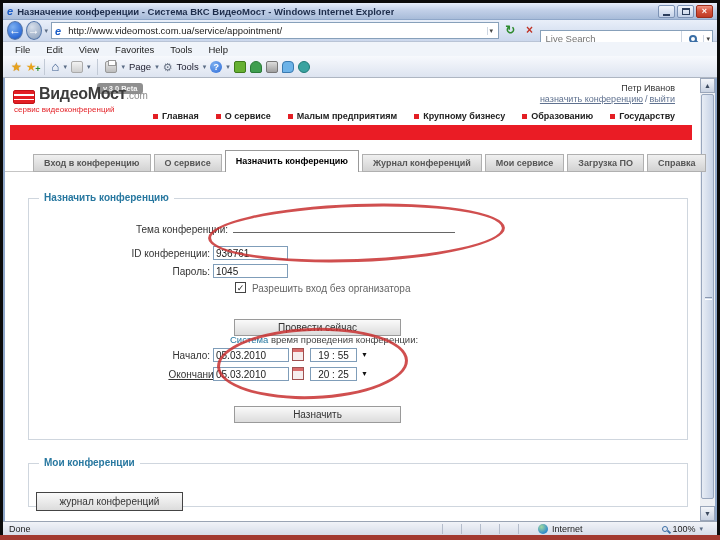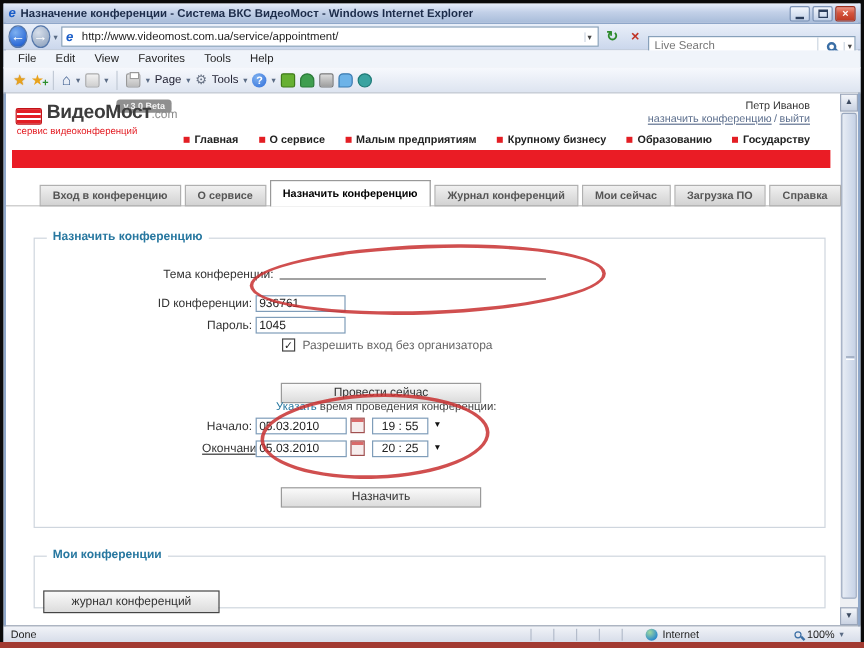--- a/index.html
+++ b/index.html
@@ -271,21 +271,21 @@
         </span>
 
         <div class="red-bar"></div>
 
         <div class="tab-underline"></div>
         <div class="tabstrip">
           <span class="tab">Вход в конференцию</span>
           <span class="tab">О сервисе</span>
           <span class="tab active">Назначить конференцию</span>
           <span class="tab">Журнал конференций</span>
-          <span class="tab">Мои сейчас</span>
+          <span class="tab">Мои сервисе</span>
           <span class="tab">Загрузка ПО</span>
           <span class="tab">Справка</span>
         </div>
 
         <div class="fieldset fs1">
           <span class="legend">Назначить конференцию</span>
         </div>
 
         <span class="flabel" style="left:60px; top:146px; width:163px;">Тема конференции:</span>
         <input class="underline-input" style="left: 228px; top: 141px; width: 222px;" value="">
@@ -294,21 +294,21 @@
         <input class="box-input" style="left: 208px; top: 168px; width: 75px;" value="936761">
 
         <span class="flabel" style="left:60px; top:188px; width:145px;">Пароль:</span>
         <input class="box-input" style="left: 208px; top: 186px; width: 75px;" value="1045">
 
         <span class="checkbox" style="left:230px; top:204px;">✓</span>
         <span class="cb-label" style="left:247px; top:205px;">Разрешить вход без организатора</span>
 
         <button class="btn" style="left:229px; top:224px; width:167px; height:17px;">Провести сейчас</button>
 
-        <span class="sched-head"><span class="link-word">Указать</span><span> время проведения конференции:</span></span>
+        <span class="sched-head"><span class="link-word">Система</span><span> время проведения конференции:</span></span>
 
         <span class="flabel" style="left:100px; top:272px; width:105px;">Начало:</span>
         <input class="box-input" style="left: 208px; top: 270px; width: 76px;" value="05.03.2010">
         <span class="cal-ico" style="left:287px; top:270px;"></span>
         <input class="box-input" style="left: 305px; top: 270px; width: 47px; text-align: center;" value="19 : 55">
         <span class="time-dd" style="left:356px; top:273px;">▼</span>
 
         <span class="flabel" style="left:112px; top:291px; width:105px;text-decoration:underline;">Окончание:</span>
         <input class="box-input" style="left: 208px; top: 289px; width: 76px;" value="05.03.2010">
         <span class="cal-ico" style="left:287px; top:289px;"></span>

